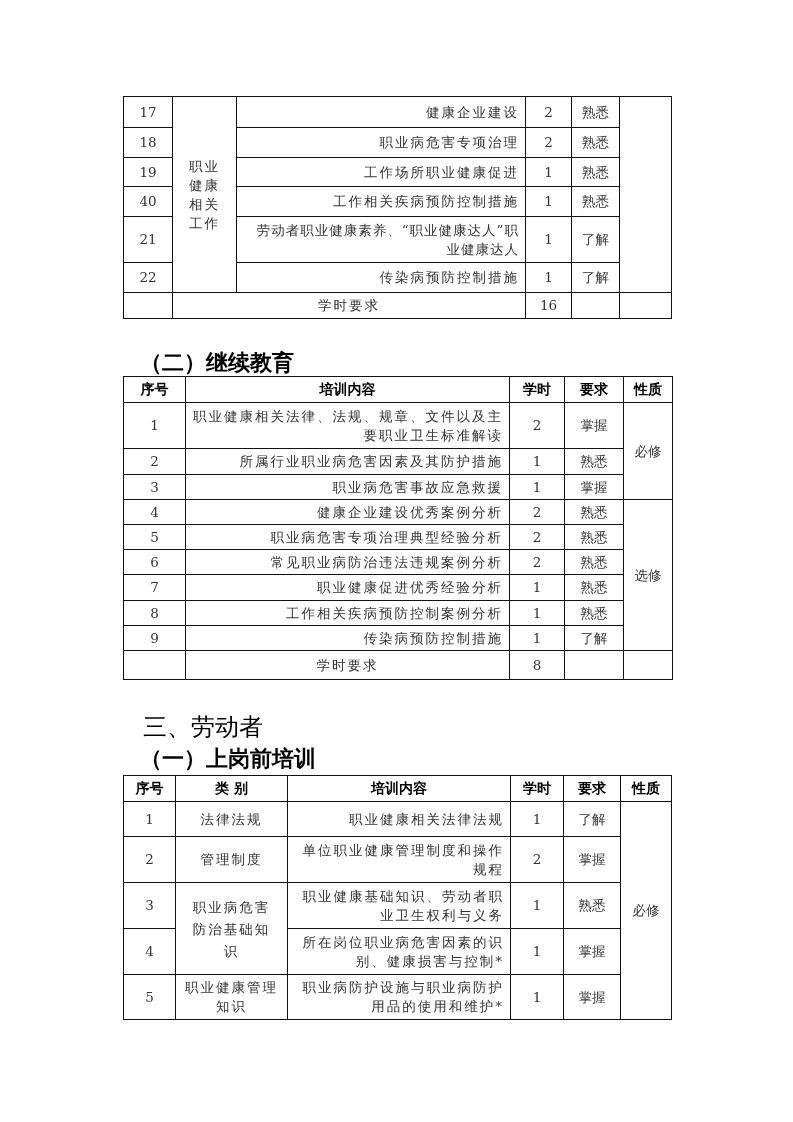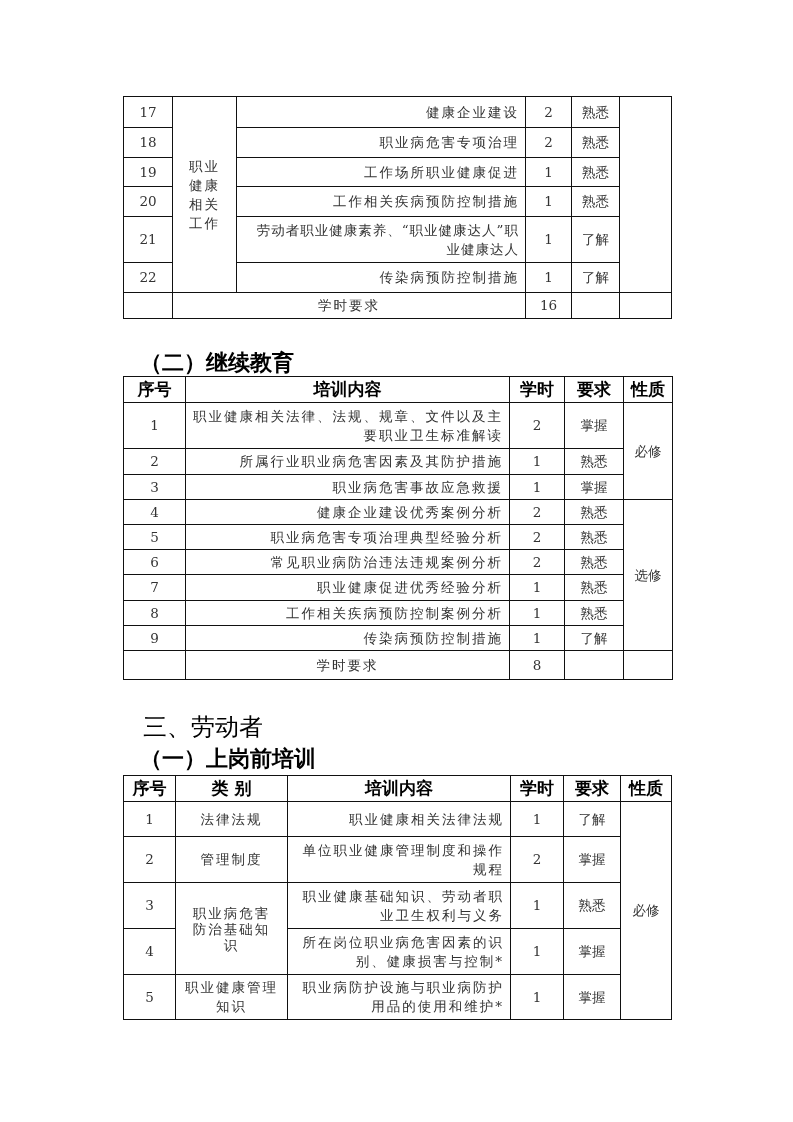--- a/index.html
+++ b/index.html
@@ -1,20 +1,20 @@
 <!DOCTYPE html>
 <html><head>
 <meta charset="utf-8">
 <style>
   html, body { margin:0; padding:0; background:#ffffff; }
   body { width:793px; height:1122px; position:relative; overflow:hidden;
          font-family:"DejaVu Serif","Liberation Serif",serif; color:#222; }
   table { position:absolute; border-collapse:collapse; table-layout:fixed; font-size:13.5px; }
   td, th { border:1px solid #111; padding:0 6px; text-align:center; vertical-align:middle; font-weight:normal; line-height:19px; color:#333; }
-  th { font-family:"DejaVu Sans","Liberation Sans",sans-serif; font-weight:bold; color:#000; font-size:17px; }
+  th { font-family:"DejaVu Sans","Liberation Sans",sans-serif; font-weight:bold; color:#000; font-size:14px; }
   td.left { text-align:right; letter-spacing:2px; }
   td.cat { letter-spacing:2px; }
   .heading { position:absolute; font-family:"DejaVu Sans","Liberation Sans",sans-serif; color:#000; }
   .h2 { font-weight:bold; font-size:22px; }
   .h1 { font-size:24px; }
 </style>
 </head>
 <body>
 
 <table style="left:123px; top:96px; width:548px;">
@@ -46,21 +46,21 @@
     <td>2</td>
     <td>熟悉</td>
   </tr>
   <tr style="height:29px">
     <td>19</td>
     <td class="left">工作场所职业健康促进</td>
     <td>1</td>
     <td>熟悉</td>
   </tr>
   <tr style="height:30px">
-    <td>20</td>
+    <td>40</td>
     <td class="left">工作相关疾病预防控制措施</td>
     <td>1</td>
     <td>熟悉</td>
   </tr>
   <tr style="height:46px">
     <td>21</td>
     <td class="left" style="letter-spacing:1px">劳动者职业健康素养、“职业健康达人”职业健康达人</td>
     <td>1</td>
     <td>了解</td>
   </tr>
@@ -195,21 +195,21 @@
   </tr>
   <tr style="height:46px">
     <td>2</td>
     <td class="cat">管理制度</td>
     <td class="left">单位职业健康管理制度和操作规程</td>
     <td>2</td>
     <td>掌握</td>
   </tr>
   <tr style="height:46px">
     <td>3</td>
-    <td rowspan="2" class="cat" style="line-height:16px; padding:0 10px;">职业病危害防治基础知识</td>
+    <td rowspan="2" class="cat" style="line-height:22px; padding:0 10px;">职业病危害防治基础知识</td>
     <td class="left">职业健康基础知识、劳动者职业卫生权利与义务</td>
     <td>1</td>
     <td>熟悉</td>
   </tr>
   <tr style="height:46px">
     <td>4</td>
     <td class="left">所在岗位职业病危害因素的识别、健康损害与控制*</td>
     <td>1</td>
     <td>掌握</td>
   </tr>

